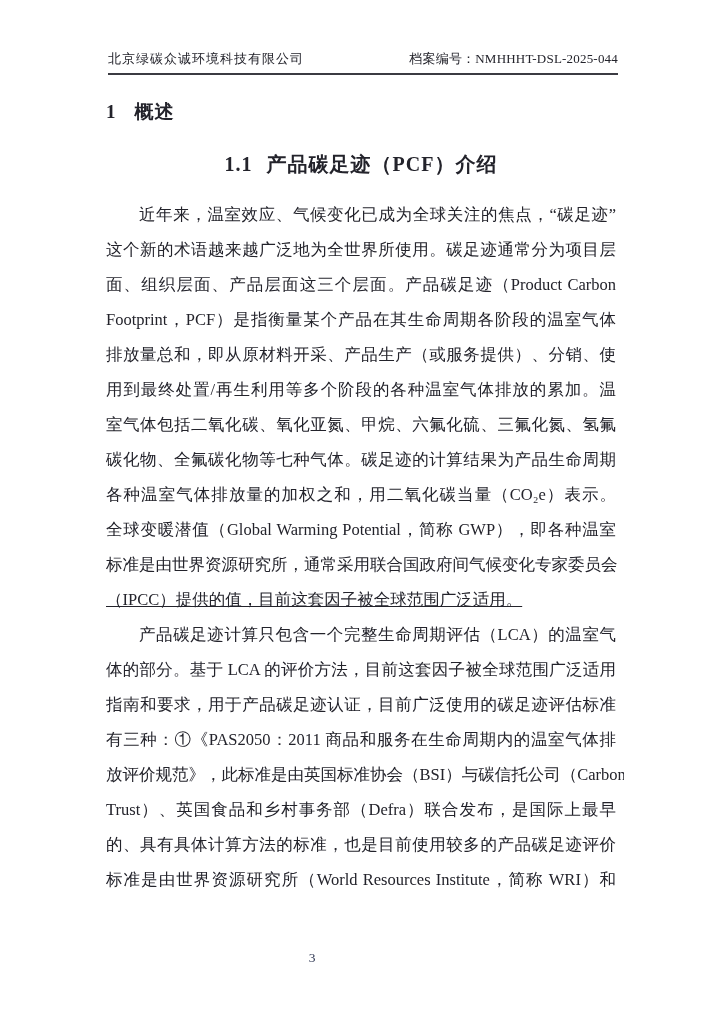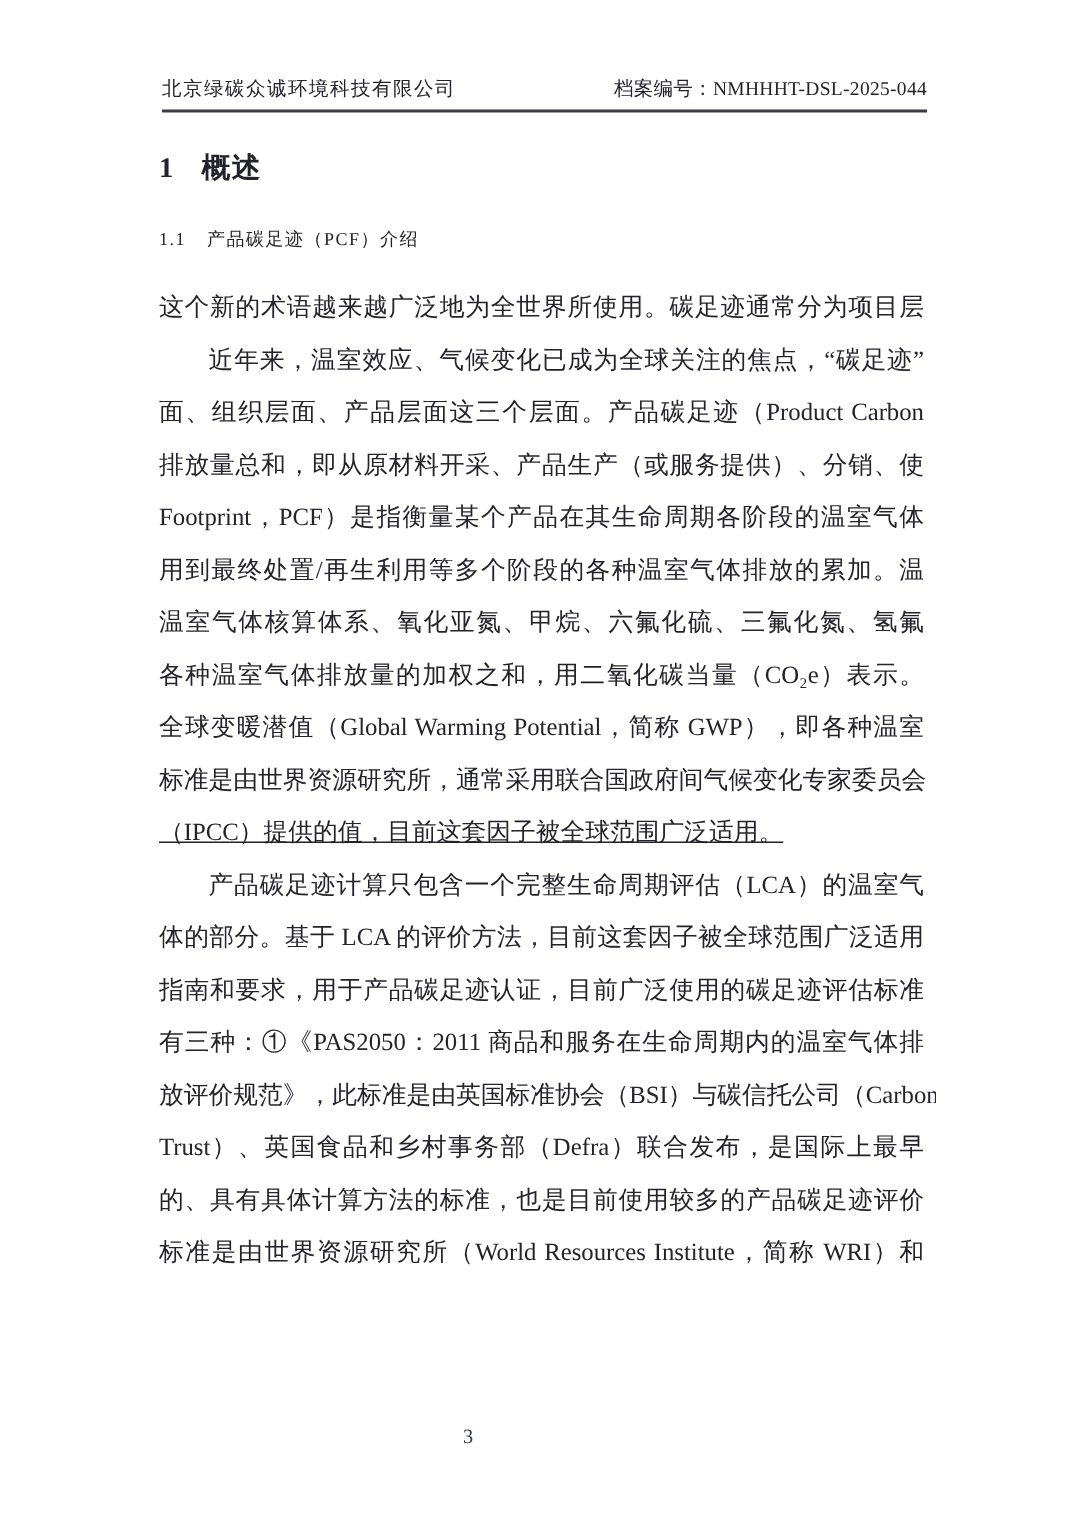--- a/index.html
+++ b/index.html
@@ -42,23 +42,24 @@
   }
   h1.sec {
     margin: 26px 0 0 0;
     font-size: 19px;
     font-weight: bold;
     letter-spacing: 1px;
   }
   h1.sec .num { margin-right: 18px; }
   h2.subsec {
     margin: 26px 0 0 0;
-    font-size: 12px;
-    font-weight: normal;
+    font-size: 20px;
+    font-weight: bold;
     letter-spacing: 1px;
+    text-align: center;
   }
   h2.subsec .num { margin-right: 14px; }
   
   .body-text {
     margin-top: 19px;
   }
   .line {
     height: 35px;
     line-height: 35px;
     font-size: 16.5px;
@@ -96,27 +97,28 @@
       <span class="num">1</span><span>概述</span>
     </h1>
 
     <h2 class="subsec">
       <span class="num">1.1</span><span>产品碳足迹（PCF）介绍</span>
     </h2>
 
     <div class="body-text">
 
       <div class="paragraph">
+        <div class="line indent">近年来，温室效应、气候变化已成为全球关注的焦点，“碳足迹”</div>
         <div class="line">这个新的术语越来越广泛地为全世界所使用。碳足迹通常分为项目层</div>
-        <div class="line indent">近年来，温室效应、气候变化已成为全球关注的焦点，“碳足迹”</div>
         <div class="line">面、组织层面、产品层面这三个层面。产品碳足迹（Product Carbon</div>
+        <div class="line">Footprint，PCF）是指衡量某个产品在其生命周期各阶段的温室气体</div>
         <div class="line">排放量总和，即从原材料开采、产品生产（或服务提供）、分销、使</div>
-        <div class="line">Footprint，PCF）是指衡量某个产品在其生命周期各阶段的温室气体</div>
         <div class="line">用到最终处置/再生利用等多个阶段的各种温室气体排放的累加。温</div>
-        <div class="line">温室气体核算体系、氧化亚氮、甲烷、六氟化硫、三氟化氮、氢氟</div>
+        <div class="line">室气体包括二氧化碳、氧化亚氮、甲烷、六氟化硫、三氟化氮、氢氟</div>
+        <div class="line">碳化物、全氟碳化物等七种气体。碳足迹的计算结果为产品生命周期</div>
         <div class="line">各种温室气体排放量的加权之和，用二氧化碳当量（CO₂e）表示。</div>
         <div class="line">全球变暖潜值（Global Warming Potential，简称 GWP），即各种温室</div>
         <div class="line">标准是由世界资源研究所，通常采用联合国政府间气候变化专家委员会</div>
         <div class="line para-end">（IPCC）提供的值，目前这套因子被全球范围广泛适用。</div>
       </div>
 
       <div class="paragraph">
         <div class="line indent">产品碳足迹计算只包含一个完整生命周期评估（LCA）的温室气</div>
         <div class="line">体的部分。基于 LCA 的评价方法，目前这套因子被全球范围广泛适用</div>
         <div class="line">指南和要求，用于产品碳足迹认证，目前广泛使用的碳足迹评估标准</div>

